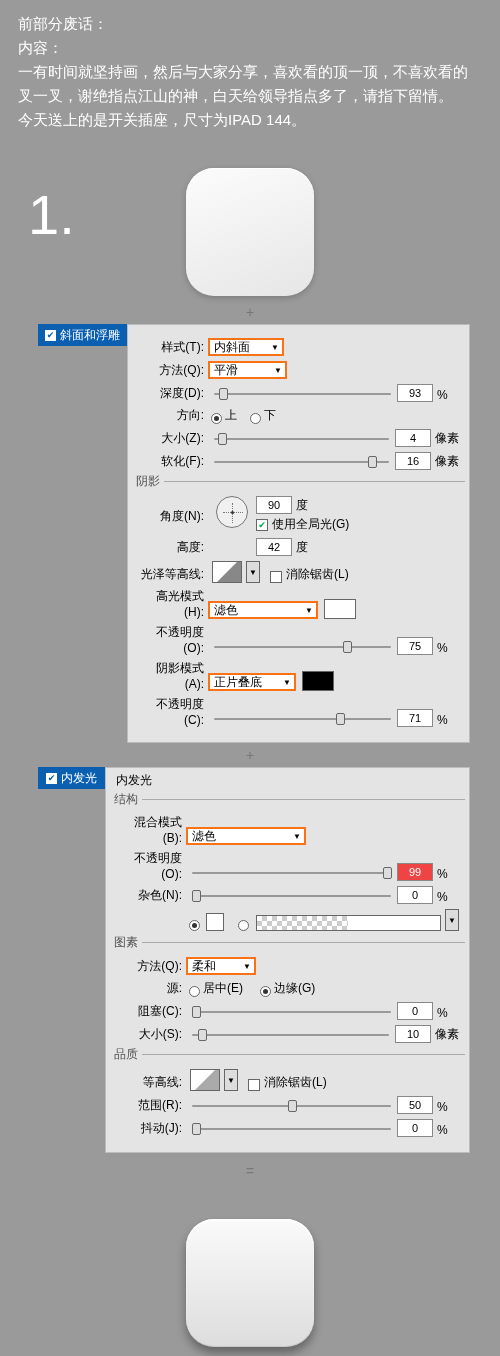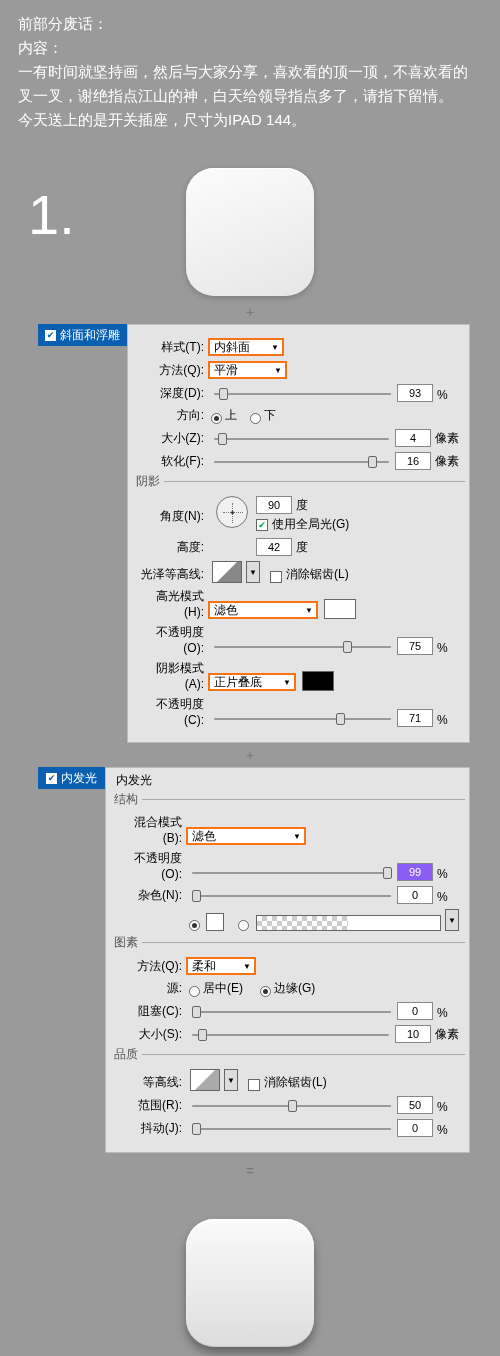--- a/index.html
+++ b/index.html
@@ -17,21 +17,21 @@
 .cat-line .t { padding: 0 4px; font-size: 12px; color: #555; }
 .cat-line .line { flex: 1; height: 1px; background: #aaa; }
 .row { display: flex; align-items: flex-end; margin: 5px 0; font-size: 12px; }
 .lbl { text-align: right; width: 70px; padding-right: 4px; }
 .sel { border: 2px solid #f97316; background: #fff; font-size: 12px; height: 18px; display: flex; align-items: center; padding: 0 4px; position: relative; }
 .sel .arr { position: absolute; right: 3px; font-size: 8px; }
 .slider { flex: 1; height: 16px; position: relative; margin: 0 6px; }
 .slider .track { position: absolute; top: 7px; left: 0; right: 0; height: 2px; background: #999; border-radius: 1px; }
 .slider .thumb { position: absolute; top: 2px; width: 9px; height: 12px; background: #ddd; border: 1px solid #666; border-radius: 2px; }
 .num { width: 36px; height: 18px; border: 1px solid #888; background: #fff; text-align: center; font-size: 11px; line-height: 16px; }
-.num.sel-blue { background: #8b5cf6; color: #fff; }
+.num.sel-blue { background: #ef4444; color: #fff; }
 .unit { margin-left: 4px; min-width: 22px; }
 .radio { width: 11px; height: 11px; border: 1px solid #666; border-radius: 50%; background: #fff; display: inline-flex; align-items: center; justify-content: center; margin: 0 3px; }
 .radio.on::after { content: ""; width: 5px; height: 5px; background: #333; border-radius: 50%; }
 .check { width: 12px; height: 12px; border: 1px solid #666; background: #fff; display: inline-flex; align-items: center; justify-content: center; margin-right: 4px; font-size: 9px; color: #0a5; }
 .swatch { width: 32px; height: 20px; border: 1px solid #666; background: #fff; margin-left: 6px; }
 .swatch.black { background: #000; }
 .swatch-tri { width: 30px; height: 22px; border: 1px solid #666; background: linear-gradient(135deg, #fff 49%, #888 51%); margin: 0 4px; }
 .swatch-tri2 { width: 30px; height: 22px; border: 1px solid #666; background: linear-gradient(135deg, #fff 49%, #aaa 51%); margin: 0 4px; }
 .drop-btn { width: 14px; height: 22px; border: 1px solid #666; background: #ddd; display: flex; align-items: center; justify-content: center; font-size: 8px; }
 .angle-circle { width: 32px; height: 32px; border: 1px solid #777; border-radius: 50%; background: #f0f0f0; position: relative; margin: 0 8px; }

